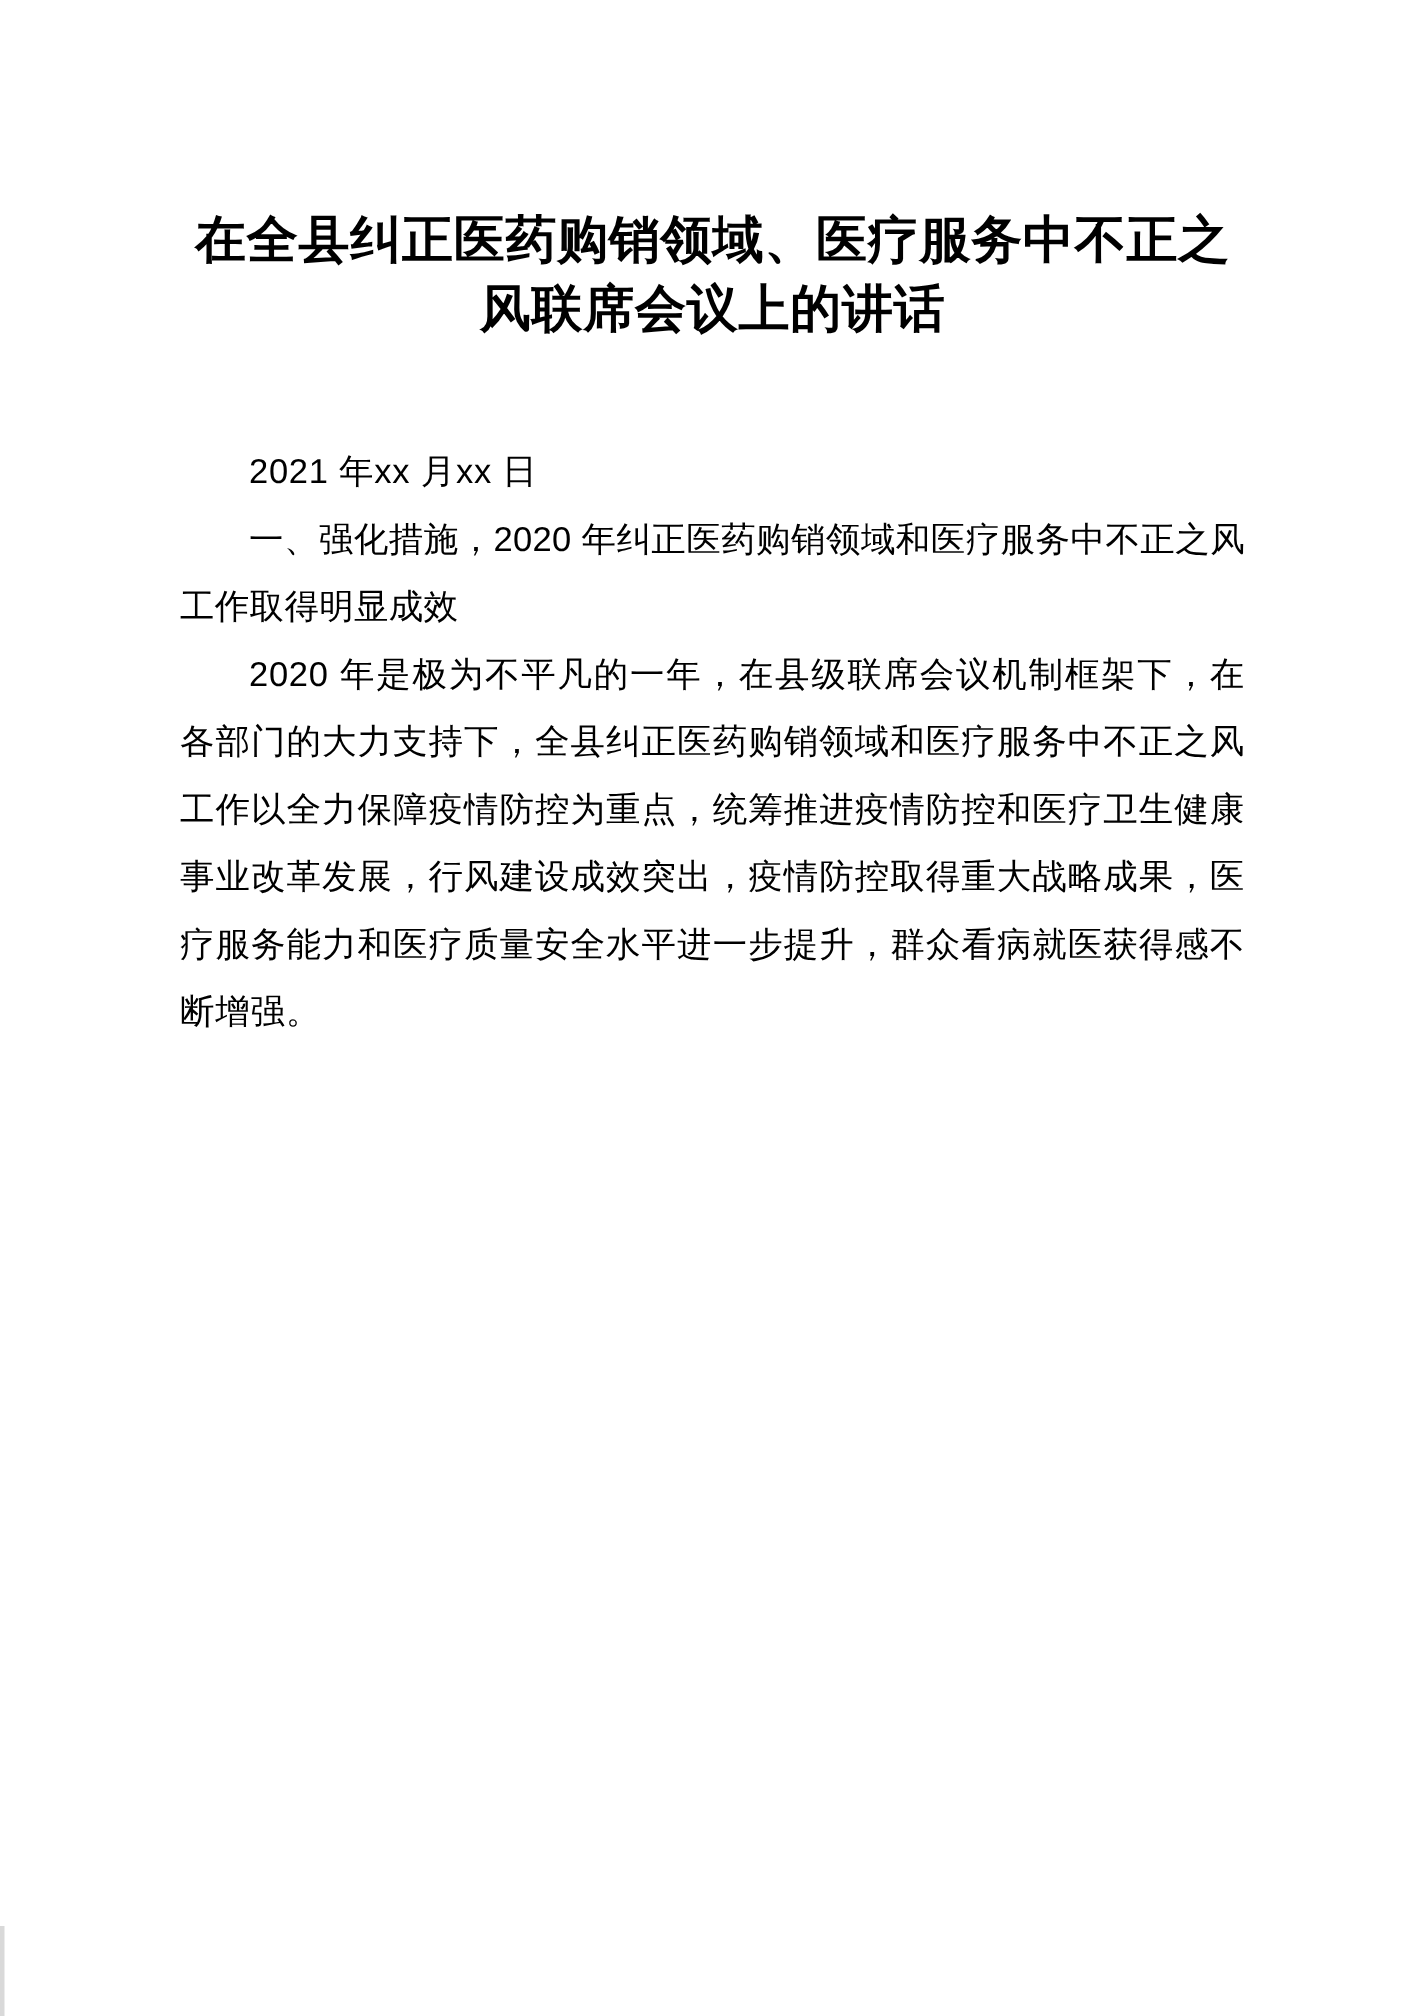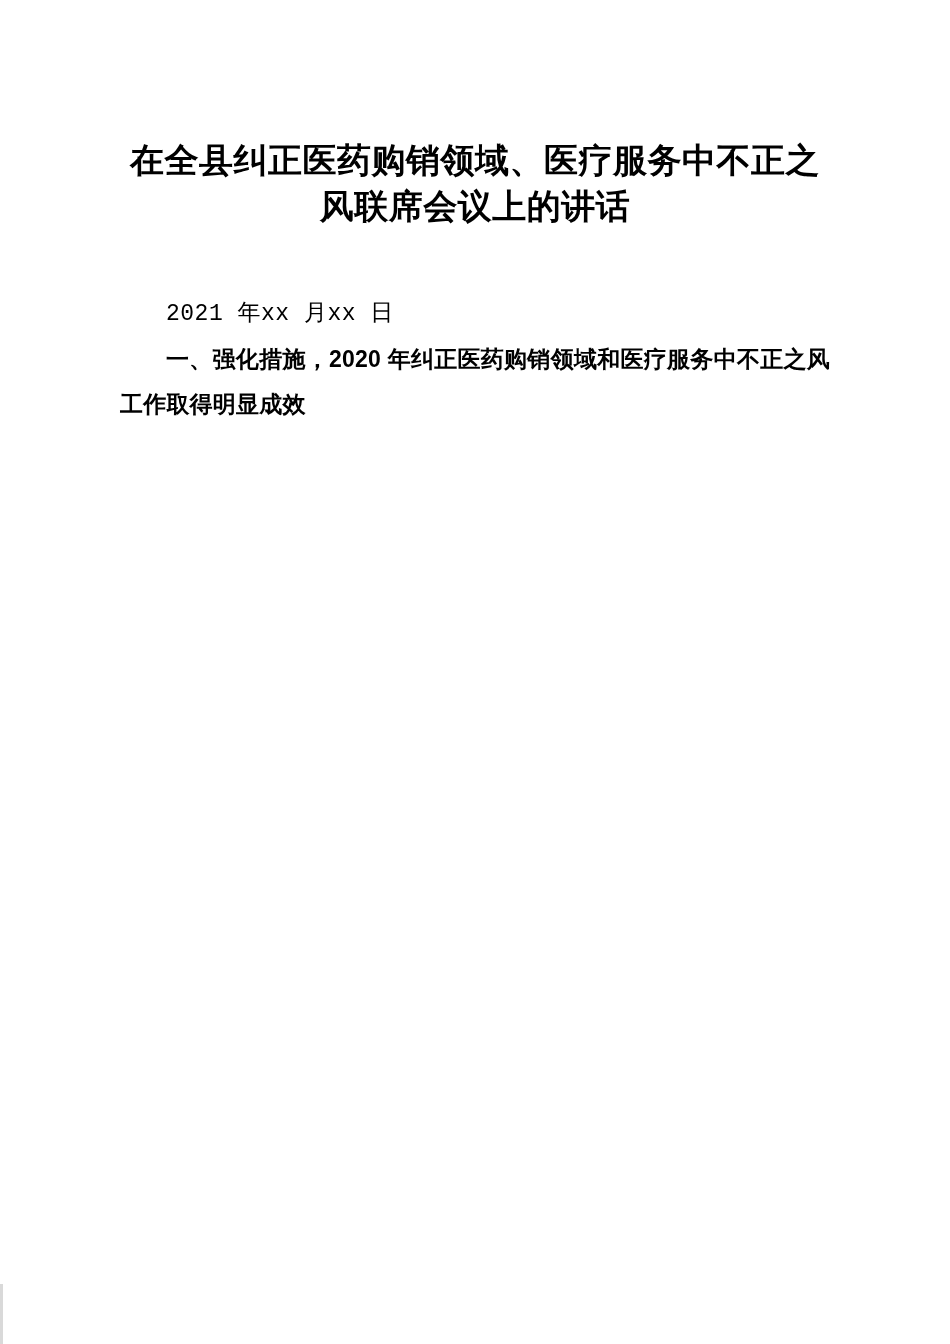--- a/index.html
+++ b/index.html
@@ -25,31 +25,31 @@
     line-height: 1.35;
     text-align: center;
     margin: 0 0 0 0;
     letter-spacing: 0.5px;
   }
   .doc-body {
     margin-top: 62px;
   }
   .line,
   .para {
-    font-family: Liberation Mono, monospace;
+    font-family: Liberation Sans, sans-serif;
     font-size: 23px;
     line-height: 45px;
     margin: 0;
     text-indent: 2em;
     text-align: justify;
     letter-spacing: 0.5px;
   }
   .para.heading {
     font-family: "Liberation Sans", "DejaVu Sans", sans-serif;
-    font-weight: 700;
+    font-weight: 400;
     letter-spacing: 0.2px;
   }
   .edge-mark {
     position: absolute;
     left: 0;
     bottom: 0;
     width: 3px;
     height: 60px;
     background: #d9d9d9;
   }
@@ -62,18 +62,19 @@
   <h1 class="doc-title">在全县纠正医药购销领域、医疗服务中不正之风联席会议上的讲话</h1>
 
   <div class="doc-body">
 
     <p class="line">2021 年xx 月xx 日</p>
 
 
 
     <p class="para heading">一、强化措施，2020 年纠正医药购销领域和医疗服务中不正之风工作取得明显成效</p>
 
+    <p class="para">2020 年是极为不平凡的一年，在县级联席会议机制框架下，在各部门的大力支持下，全县纠正医药购销领域和医疗服务中不正之风工作以全力保障疫情防控为重点，统筹推进疫情防控和医疗卫生健康事业改革发展，行风建设成效突出，疫情防控取得重大战略成果，医疗服务能力和医疗质量安全水平进一步提升，群众看病就医获得感不断增强。</p>
 
   </div>
 
   <div class="edge-mark"></div>
 
 </div>
 
 </body></html>

